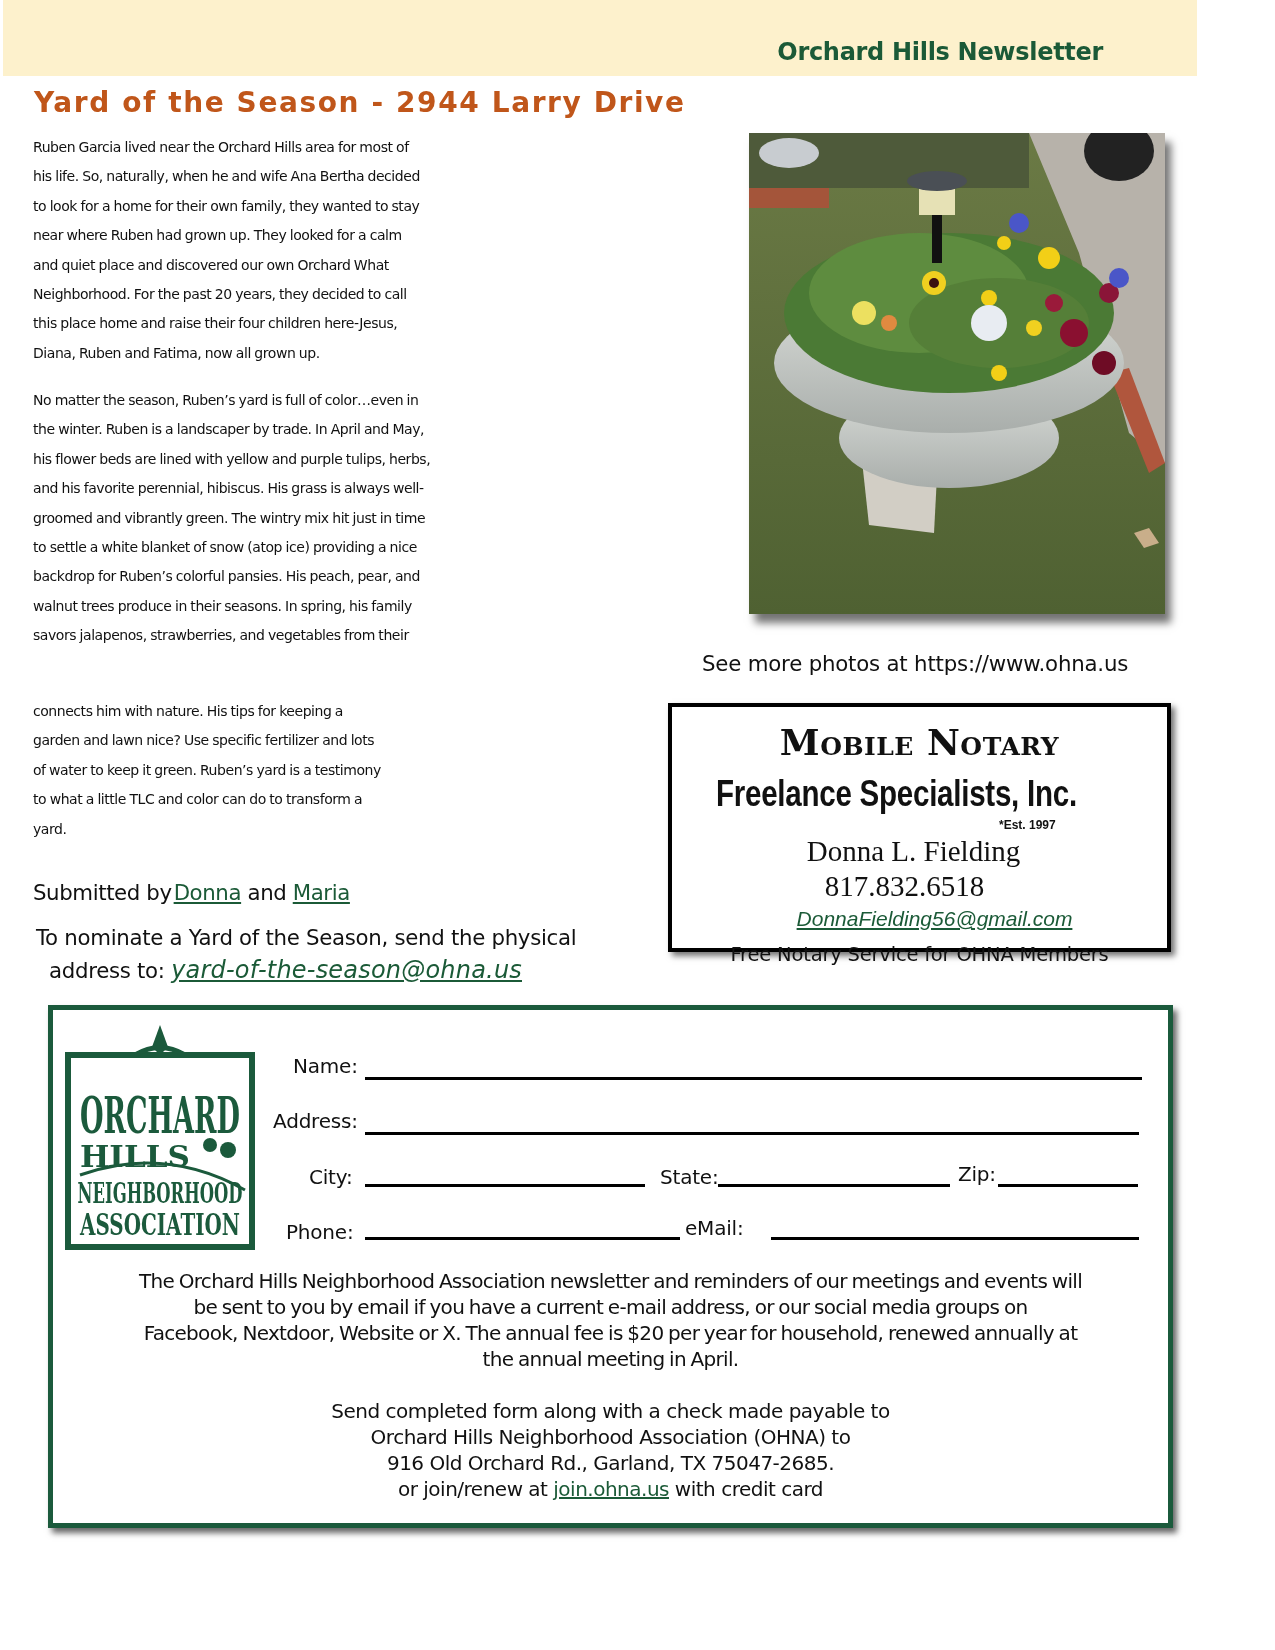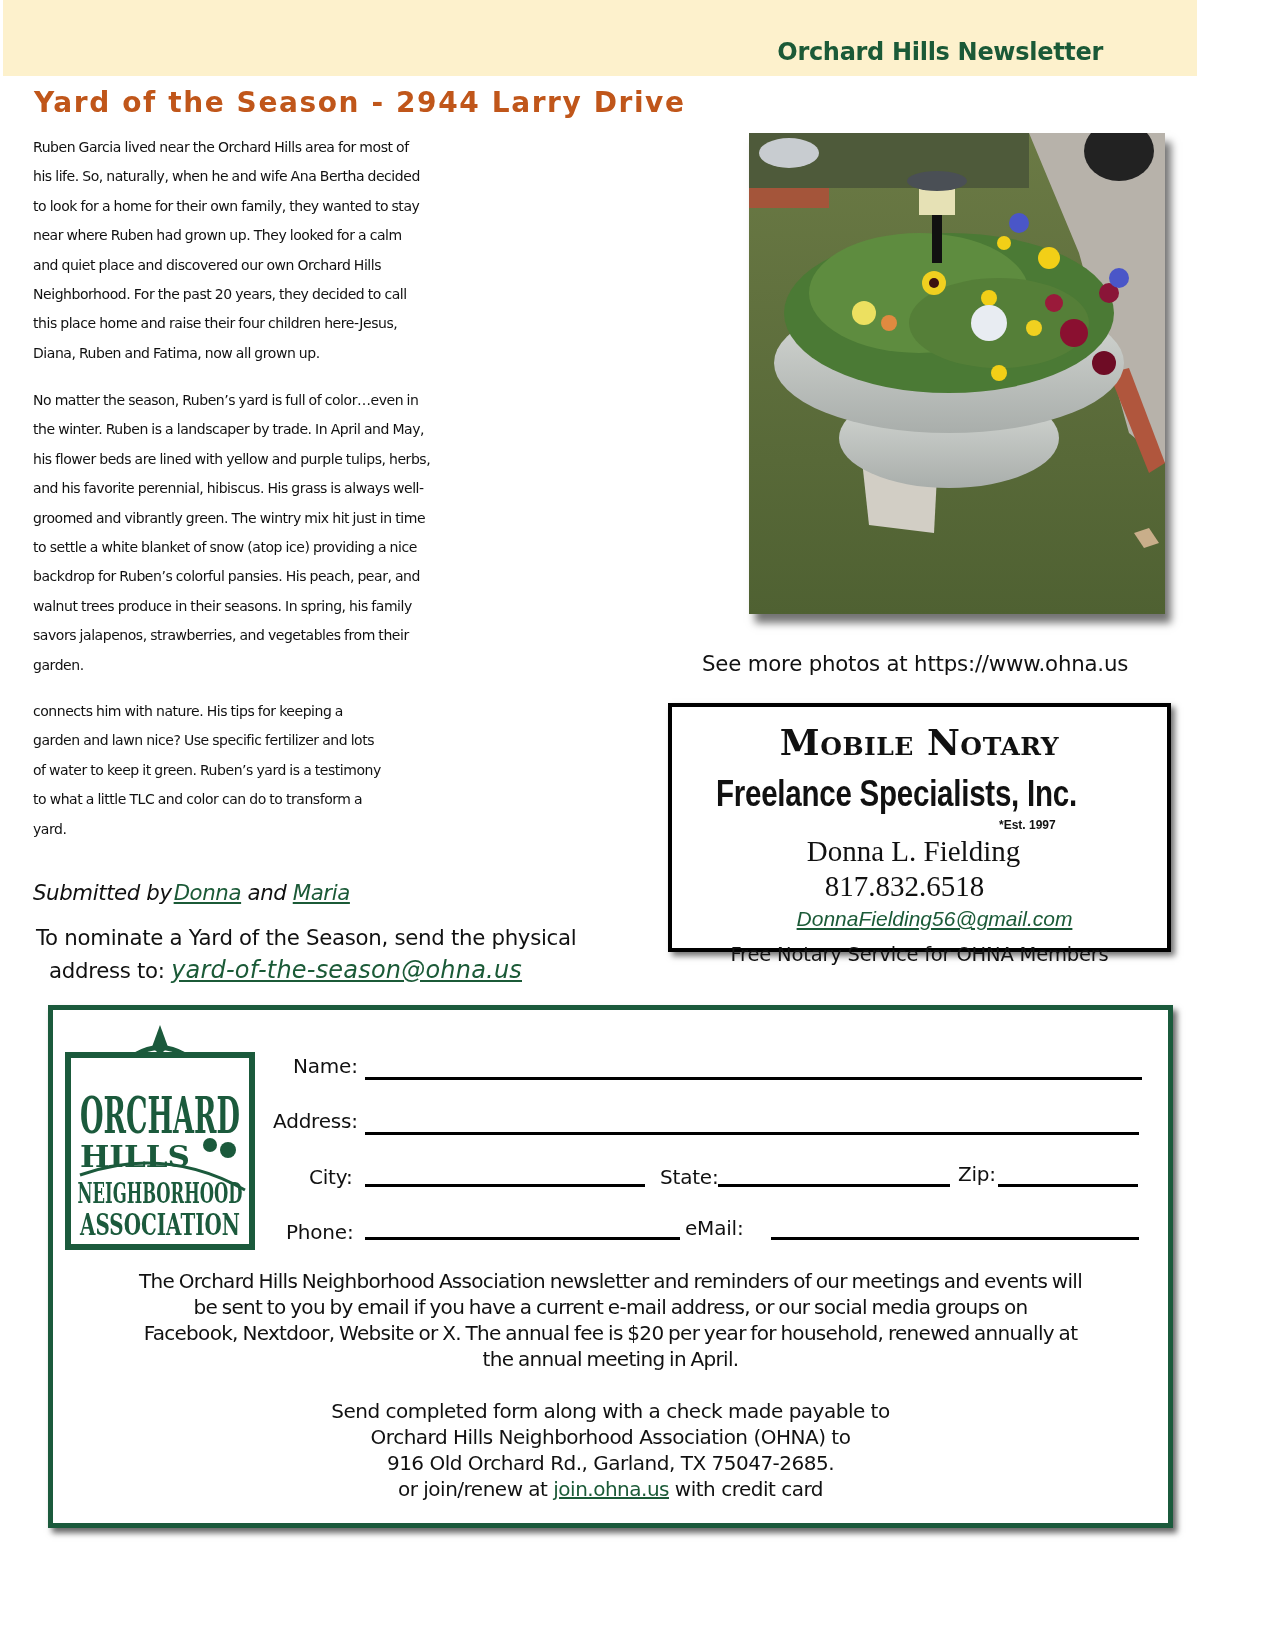--- a/index.html
+++ b/index.html
@@ -26,21 +26,21 @@
       line-height: 29.4px; color: #111; letter-spacing: -0.45px;
       word-spacing: -0.5px;
     }
     .para1 { top: 133px; width: 720px; }
     .para2 { top: 386px; width: 720px; }
     .para3 { top: 697px; width: 640px; }
     .line { display: block; white-space: nowrap; }
 
     .submitted {
       position: absolute; left: 33px; top: 880px;
-      font-size: 21.3px; font-style: italic; letter-spacing: -0.4px;
+      font-size: 21.3px; letter-spacing: -0.4px;
     }
     .link { color: #1b5a37; text-decoration: underline; }
     .nominate {
       position: absolute; left: 36px; top: 922px; width: 640px;
       font-size: 21.3px; line-height: 32px; letter-spacing: -0.3px;
     }
     .nominate .l2 { padding-left: 13px; }
     .nominate .email-link { font-size: 24px; font-style: italic; letter-spacing: 0.2px; }
 
     .photo-wrap {
@@ -124,37 +124,36 @@
   <div class="newsletter-title">Orchard Hills Newsletter</div>
 </div>
 
 <h1 class="article-title">Yard of the Season - 2944 Larry Drive</h1>
 
 <div class="body-text para1">
   <span class="line">Ruben Garcia lived near the Orchard Hills area for most of</span>
   <span class="line">his life. So, naturally, when he and wife Ana Bertha decided</span>
   <span class="line">to look for a home for their own family, they wanted to stay</span>
   <span class="line">near where Ruben had grown up. They looked for a calm</span>
-  <span class="line">and quiet place and discovered our own Orchard Hills</span>
+  <span class="line">and quiet place and discovered our own Orchard What</span>
   <span class="line">Neighborhood. For the past 20 years, they decided to call</span>
   <span class="line">this place home and raise their four children here-Jesus,</span>
   <span class="line">Diana, Ruben and Fatima, now all grown up.</span>
 </div>
 
 <div class="body-text para2">
   <span class="line">No matter the season, Ruben’s yard is full of color…even in</span>
   <span class="line">the winter. Ruben is a landscaper by trade. In April and May,</span>
   <span class="line">his flower beds are lined with yellow and purple tulips, herbs,</span>
   <span class="line">and his favorite perennial, hibiscus. His grass is always well-</span>
   <span class="line">groomed and vibrantly green. The wintry mix hit just in time</span>
   <span class="line">to settle a white blanket of snow (atop ice) providing a nice</span>
   <span class="line">backdrop for Ruben’s colorful pansies. His peach, pear, and</span>
   <span class="line">walnut trees produce in their seasons. In spring, his family</span>
   <span class="line">savors jalapenos, strawberries, and vegetables from their</span>
-  <span class="line">garden.</span>
 </div>
 
 <div class="body-text para3">
   <span class="line">connects him with nature. His tips for keeping a</span>
   <span class="line">garden and lawn nice? Use specific fertilizer and lots</span>
   <span class="line">of water to keep it green. Ruben’s yard is a testimony</span>
   <span class="line">to what a little TLC and color can do to transform a</span>
   <span class="line">yard.</span>
 </div>
 

